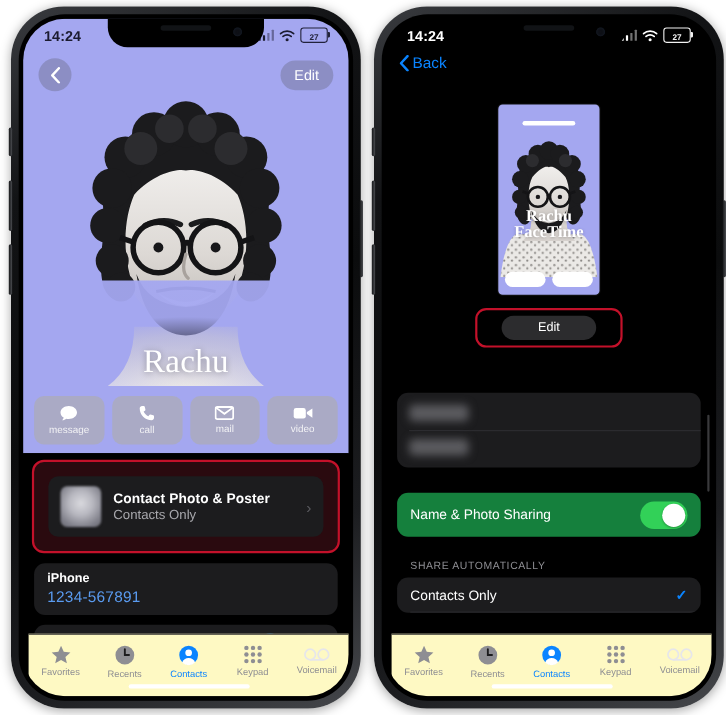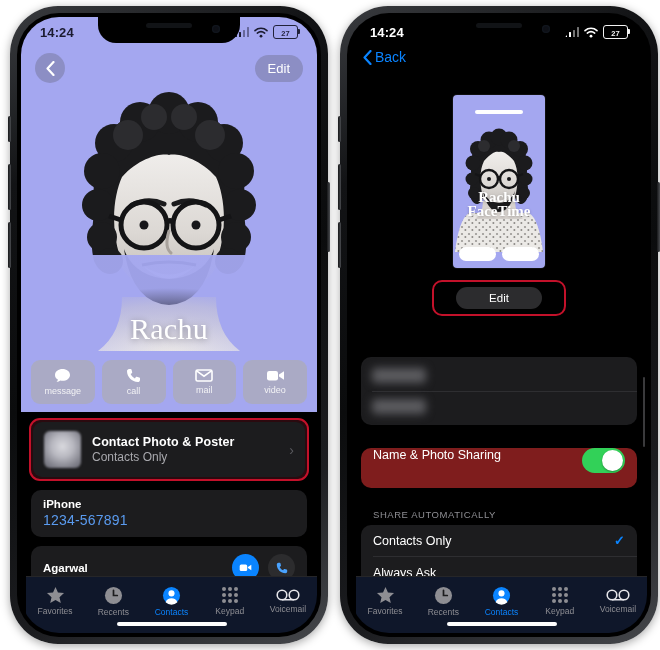--- a/index.html
+++ b/index.html
@@ -65,21 +65,21 @@
   .hero-name{position:absolute;left:0;right:0;top:295px;text-align:center;color:#fff;font-size:30px;
              font-family:"Liberation Serif",serif;letter-spacing:.3px;z-index:18;
              text-shadow:0 1px 6px rgba(0,0,0,.35);}
   .actions{position:absolute;left:0;right:0;bottom:8px;display:flex;gap:7px;padding:0 10px;box-sizing:border-box;z-index:18;}
   .act{flex:1;height:44px;border-radius:9px;background:rgba(172,172,180,.72);display:flex;flex-direction:column;
        align-items:center;justify-content:center;gap:3px;}
   .act .lbl{font-size:9px;color:#f2f2f5;}
   .act svg{display:block;}
 
   .sheet{position:absolute;left:0;right:0;top:395px;bottom:0;background:#000;}
-  .hl{position:relative;margin:6px 8px 0 8px;border:2.4px solid #c3112a;border-radius:11px;padding:2px;background:#2a0a0f;}
+  .hl{position:relative;margin:6px 8px 0 8px;border:2.4px solid #c3112a;border-radius:11px;padding:13px;background:#2a0a0f;}
   .card{background:#1c1c1e;border-radius:9px;overflow:hidden;}
   .row-cpp{display:flex;align-items:center;gap:11px;padding:9px 11px;}
   .thumb{width:37px;height:37px;border-radius:6px;flex:0 0 auto;
          background:radial-gradient(circle at 50% 42%,#d9d9de 0%,#b8b8c0 38%,#7e7e88 78%,#6d6d76 100%);
          filter:blur(1.2px);}
   .row-cpp .txt{flex:1;min-width:0;}
   .row-cpp .t1{font-size:12.5px;color:#fff;font-weight:bold;letter-spacing:.1px;}
   .row-cpp .t2{font-size:12px;color:#a8a8ad;margin-top:1px;}
   .chev{color:#5a5a5f;font-size:14px;}
 
@@ -107,36 +107,36 @@
   .edit-hl{margin-top:12px;border:2.4px solid #c3112a;border-radius:10px;padding:5px 22px;background:#000;}
   .edit-btn2{height:22px;min-width:86px;border-radius:11px;background:#2c2c2e;display:flex;align-items:center;
              justify-content:center;color:#fff;font-size:11.5px;}
 
   .blurcard{position:absolute;left:10px;right:10px;top:340px;height:68px;background:#1c1c1e;border-radius:10px;}
   .blurcard .bline{position:absolute;left:11px;height:15px;border-radius:4px;background:#5b5b5f;filter:blur(4px);}
   .blurcard .bline.a{top:11px;width:54px;}
   .blurcard .bline.b{top:42px;width:54px;}
   .blurcard .divider{position:absolute;left:11px;right:0;top:34px;height:1px;background:#2e2e31;}
 
-  .togglecard{position:absolute;left:10px;right:10px;top:431px;height:40px;background:#7f1d1d;border-radius:10px;
-              display:flex;align-items:flex-start;justify-content:space-between;padding:0 12px;box-sizing:border-box;}
+  .togglecard{position:absolute;left:10px;right:10px;top:431px;height:40px;background:#15803d;border-radius:10px;
+              display:flex;align-items:center;justify-content:space-between;padding:0 12px;box-sizing:border-box;}
   .togglecard .tlab{font-size:12.5px;color:#fff;}
   .switch{width:43px;height:25px;border-radius:13px;background:#32d158;position:relative;}
   .switch .knob{position:absolute;right:2px;top:2px;width:21px;height:21px;border-radius:50%;background:#fff;
                 box-shadow:0 1px 2px rgba(0,0,0,.3);}
 
   .secthead{position:absolute;left:22px;top:492px;font-size:9.5px;color:#8e8e93;letter-spacing:.55px;}
   .optcard{position:absolute;left:10px;right:10px;top:508px;background:#1c1c1e;border-radius:10px;overflow:hidden;}
   .opt{height:31px;display:flex;align-items:center;justify-content:space-between;padding:0 12px;}
   .opt .olab{font-size:12.5px;color:#fff;}
   .opt .ochk{color:#0a84ff;font-size:13px;font-weight:bold;}
   .optdiv{height:1px;background:#2e2e31;margin-left:12px;}
 
   
-  .tabbar{position:absolute;left:5px;right:0;bottom:0;height:56px;background:#0f172a;z-index:25;
+  .tabbar{position:absolute;left:5px;right:0;bottom:0;height:56px;background:#fef9c3;z-index:25;
           border-top:1px solid #262628;}
   .tabs{display:flex;height:42px;padding-top:3px;}
   .tab{flex:1;display:flex;flex-direction:column;align-items:center;justify-content:center;gap:2px;}
   .tab .tl{font-size:8.5px;color:#8e8e93;}
   .tab.active .tl{color:#0a84ff;}
   .homebar{position:absolute;left:50%;transform:translateX(-50%);bottom:7px;width:110px;height:4px;border-radius:3px;background:#fff;}
   .rs{position:absolute;right:2px;top:360px;width:2px;height:70px;border-radius:2px;background:#3a3a3c;}
 </style>
 </head>
 <body>
@@ -482,23 +482,20 @@
         </div>
 
         <div class="secthead">SHARE AUTOMATICALLY</div>
 
         <div class="optcard">
           <div class="opt">
             <span class="olab">Contacts Only</span>
             <span class="ochk">✓</span>
           </div>
           <div class="optdiv"></div>
-          <div class="opt">
-            <span class="olab">Always Ask</span>
-          </div>
         </div>
 
         <span class="rs"></span>
 
         <div class="statusbar sb-dark">
           <span class="sb-time">14:24</span>
           <span class="sb-right">
             <span class="bars">
                 <i></i>
                 <i></i>

